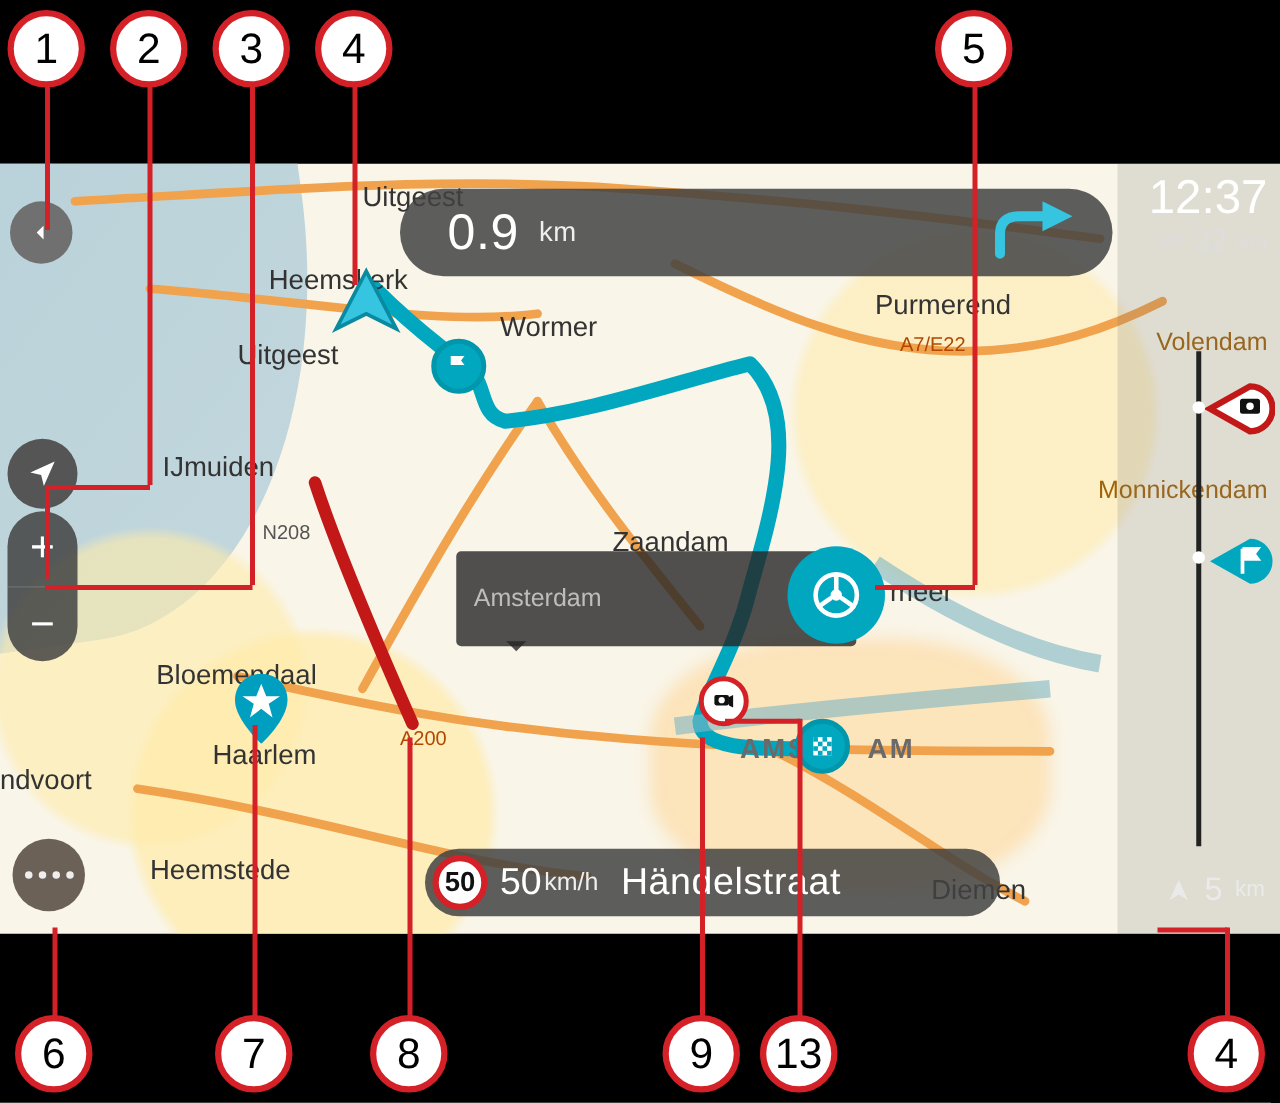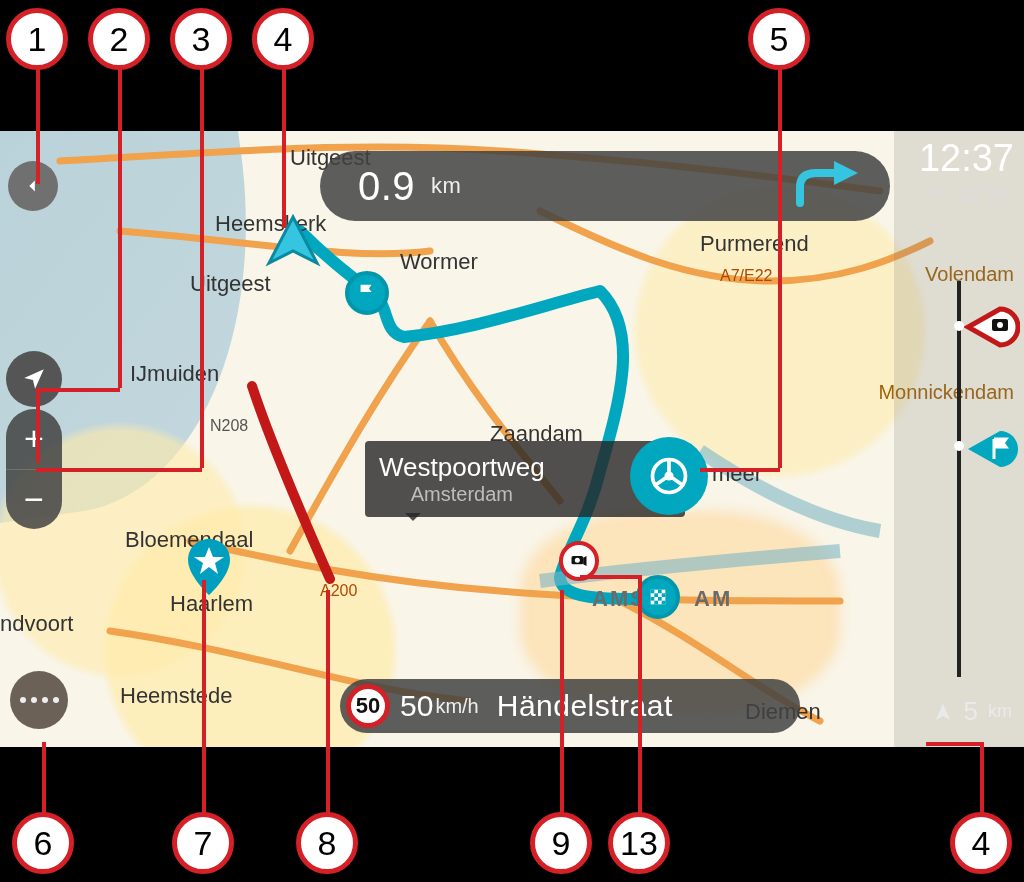--- a/index.html
+++ b/index.html
@@ -268,21 +268,20 @@
 
     <div class="pill speed-panel">
       <div class="limit-sign">50</div>
       <span class="spd">50</span>
       <span class="kmh">km/h</span>
       <span class="cur-street">Händelstraat</span>
     </div>
 
     <div class="loc-popup">
       <div>
-        <h3>Westpoortweg</h3>
         <p>Amsterdam</p>
       </div>
       <div class="ctxmenu">
           <span></span>
           <span></span>
           <span></span>
         </div>
     </div>
     <div class="drive-btn">
       <svg viewBox="0 0 48 48">

